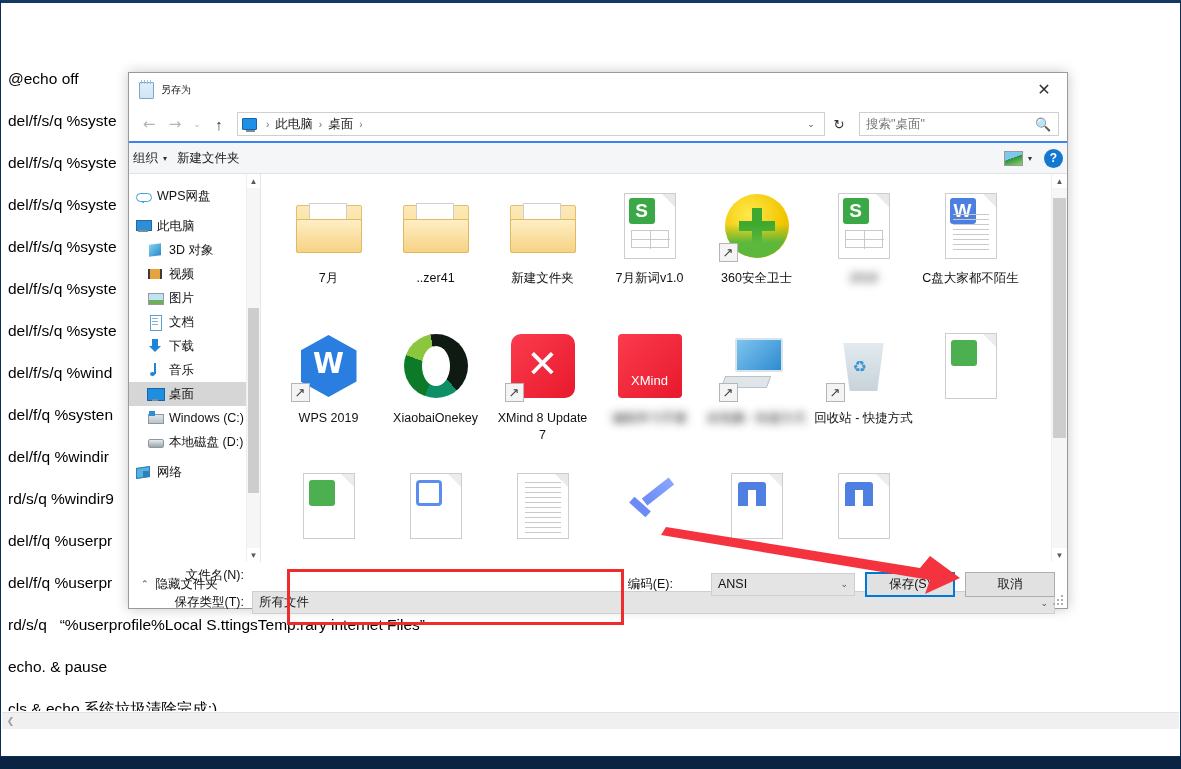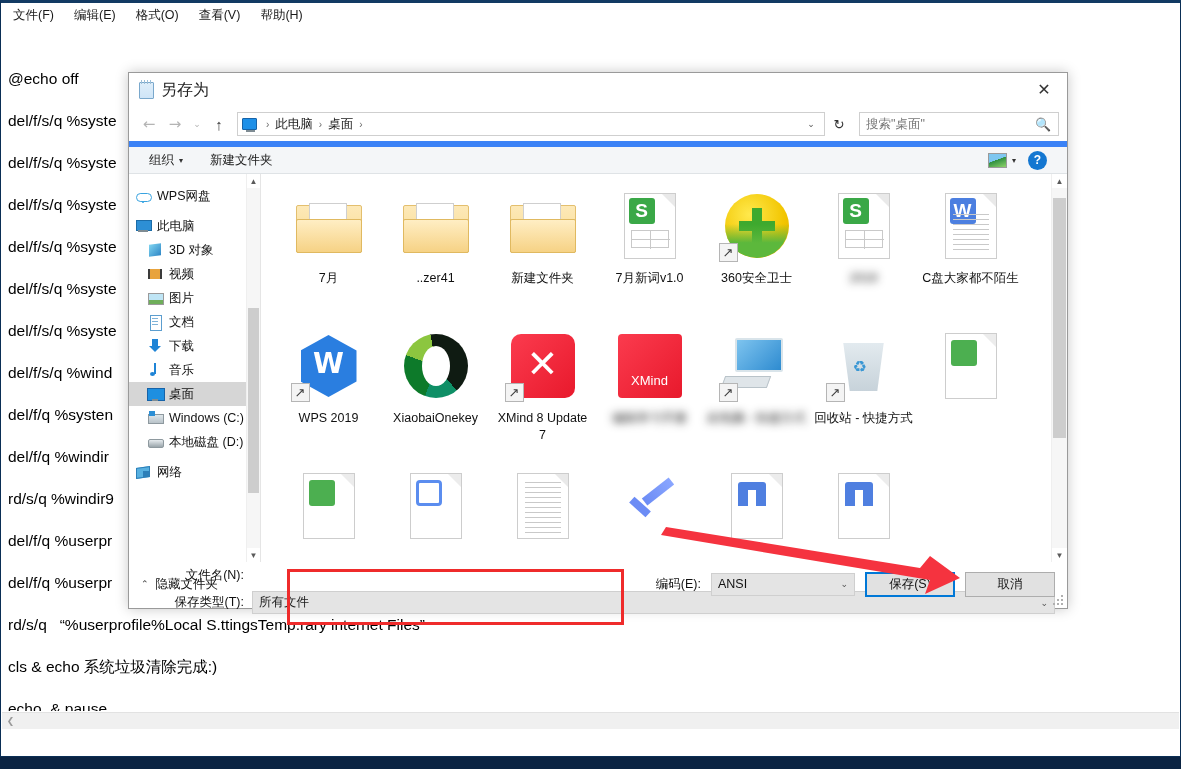--- a/index.html
+++ b/index.html
@@ -62,21 +62,21 @@
   .sb-spacer { flex: 0 0 718px; }
   .sb-crlf { flex: 0 0 228px; }
 
   
   .dialog {
     position: absolute; left: 128px; top: 72px; width: 940px; height: 537px;
     background: #ffffff; border: 1px solid #9a9a9a;
     box-shadow: 0 0 12px rgba(0,0,0,0.22);
   }
   .dlg-titlebar { height: 34px; display: flex; align-items: center; padding-left: 10px; }
-  .dlg-title-text { font-size: 16px; color: #222; margin-left: 7px; }
+  .dlg-title-text { font-size: 10px; color: #222; margin-left: 7px; }
   .dlg-close {
     position: absolute; right: 0; top: 0; width: 46px; height: 32px;
     display: flex; align-items: center; justify-content: center;
     font-size: 16px; color: #333; font-family: "DejaVu Sans", sans-serif;
   }
 
   .dlg-navbar { height: 34px; display: flex; align-items: center; padding: 0 8px; gap: 2px; }
   .nav-btn {
     width: 24px; height: 24px; display: flex; align-items: center; justify-content: center;
     font-size: 15px; color: #b4b4b4; font-family: "DejaVu Sans", sans-serif;
@@ -97,22 +97,22 @@
   .bc-drop { width: 18px; display:flex; align-items:center; justify-content:center; color:#555; font-size:9px;}
   .nav-refresh { width: 24px; height: 24px; display:flex;align-items:center;justify-content:center;font-size:13px;color:#333;}
   .searchbox {
     width: 200px; height: 24px; border: 1px solid #cfcfcf; background: #fff;
     display: flex; align-items: center; padding: 0 6px; margin-left: 6px;
   }
   .search-ph { flex: 1; font-size: 12.5px; color: #777; }
   .search-icon { color: #555; font-size: 13px; font-family: "DejaVu Sans", sans-serif; }
 
   .dlg-toolbar {
-    height: 33px; background: #f4f6f8; border-top: 6px solid #3b82f6; border-bottom: 1px solid #dfe3e6;
-    display: flex; align-items: center; padding: 0 20px; gap: 27px;
+    height: 33px; background: #f4f6f8; border-top: 2px solid #3b82f6; border-bottom: 1px solid #dfe3e6;
+    display: flex; align-items: center; padding: 0 4px; gap: 10px;
   }
   .tb-item { font-size: 12.5px; color: #1a1a1a; display: flex; align-items: center; gap: 5px; }
   .tb-caret { font-size: 8px; color: #333; }
   .tb-right { margin-left: auto; display: flex; align-items: center; gap: 12px; }
   .tb-view-icon {
     width: 19px; height: 15px; border: 1px solid #9a9a9a; background:
       linear-gradient(160deg,#7ec7f0 0%, #7ec7f0 45%, #2f8f3f 46%, #8ed46a 100%);
   }
   .tb-help {
     width: 19px; height: 19px; border-radius: 50%; background: #1477d1; color: #fff;
@@ -285,21 +285,21 @@
   .dlg-footer {
     position: absolute; left: 0; bottom: 0; right: 0; height: 48px;
     display: flex; align-items: center; padding: 0 12px;
   }
   .hide-folders { display: flex; align-items: center; gap: 7px; font-size: 12.5px; color: #111; }
   .hf-caret { font-size: 9px; color: #333; }
   .footer-right { margin-left: auto; display: flex; align-items: center; gap: 10px; }
   .enc-label { font-size: 12.5px; color: #111; }
   .enc-combo {
     width: 144px; height: 23px; background: #e4e4e4; border: 1px solid #cfcfcf;
-    display: flex; align-items: center; padding: 0 6px; font-size: 12.5px; color: #111;
+    display: flex; align-items: center; padding: 0 6px; font-size: 12.5px; color: #111; margin-left: 28px;
   }
   .btn {
     width: 90px; height: 25px; background: #e1e1e1; border: 1px solid #adadad;
     display: flex; align-items: center; justify-content: center; font-size: 12.5px; color: #111;
   }
   .btn.primary { border: 2px solid #0078d7; background: #e1e1e1; }
   .resize-grip {
     position: absolute; right: 3px; bottom: 2px; width: 12px; height: 12px;
     background:
       radial-gradient(circle at 2px 10px, #b0b0b0 1px, transparent 1.2px),
@@ -310,44 +310,37 @@
       radial-gradient(circle at 10px 2px, #b0b0b0 1px, transparent 1.2px);
   }
   .red-arrow { position: absolute; left: 0; top: 0; width: 1181px; height: 769px; pointer-events: none; }
 </style>
 </head>
 <body>
 
 <div id="root">
 
   <div class="notepad">
-    <div class="np-menubar">
-      <div class="np-menu-item">文件(F)</div>
-      <div class="np-menu-item">编辑(E)</div>
-      <div class="np-menu-item">格式(O)</div>
-      <div class="np-menu-item">查看(V)</div>
-      <div class="np-menu-item">帮助(H)</div>
-    </div>
     <div class="np-textarea">
       <div class="np-line">@echo off</div>
       <div class="np-line">del/f/s/q %syste</div>
       <div class="np-line">del/f/s/q %syste</div>
       <div class="np-line">del/f/s/q %syste</div>
       <div class="np-line">del/f/s/q %syste</div>
       <div class="np-line">del/f/s/q %syste</div>
       <div class="np-line">del/f/s/q %syste</div>
       <div class="np-line">del/f/s/q %wind</div>
       <div class="np-line">del/f/q %systen</div>
       <div class="np-line">del/f/q %windir</div>
       <div class="np-line">rd/s/q %windir9</div>
       <div class="np-line">del/f/q %userpr</div>
       <div class="np-line">del/f/q %userpr</div>
       <div class="np-line">rd/s/q   “%userprofile%Local S.ttingsTemp.rary internet Files”</div>
+      <div class="np-line">echo. &amp; pause</div>
       <div class="np-line">cls &amp; echo 系统垃圾清除完成:)</div>
-      <div class="np-line">echo. &amp; pause</div>
     </div>
     <div class="np-hscroll">
       <div class="np-hscroll-left">❮</div>
     </div>
   </div>
 
   <div class="dialog">
 
     <div class="dlg-titlebar">
       <div class="np-icon-notepad"></div>

